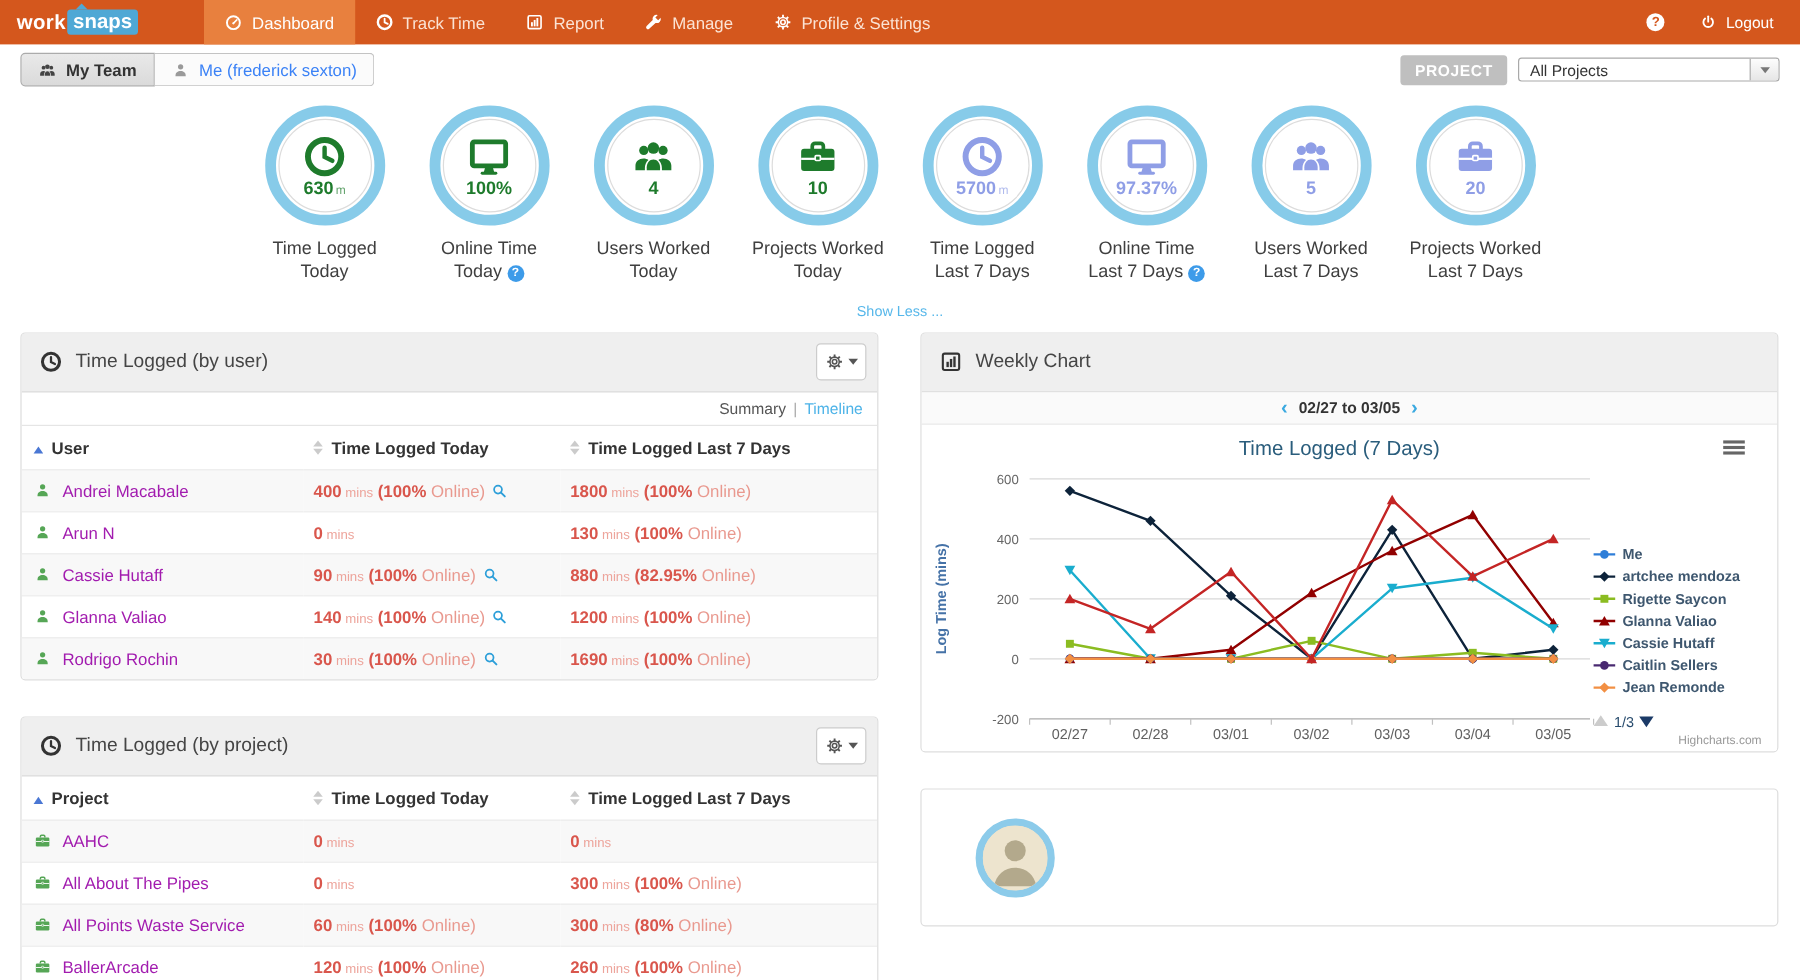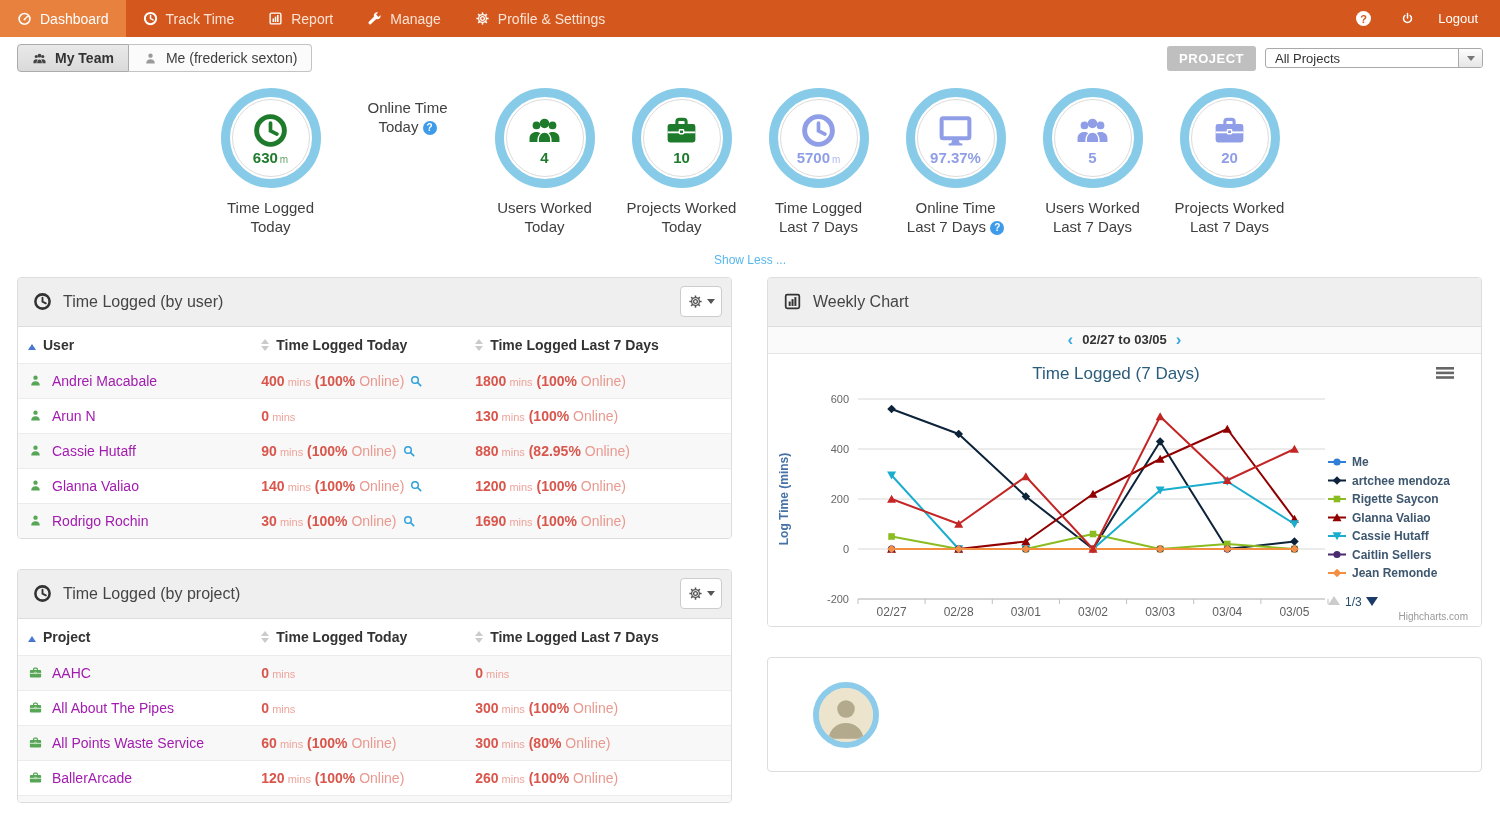--- a/index.html
+++ b/index.html
@@ -15,28 +15,28 @@
     border-radius:3px;position:relative;margin-left:1px;}
   .logo-snaps::before{content:'';position:absolute;top:-5px;left:7px;width:0;height:0;
     border:5px solid transparent;border-bottom:5px solid #4FA8D5;border-top:0;}
   .nav-tabs{display:flex;}
   .nav-tab{display:flex;align-items:center;gap:8px;padding:0 17px;font-size:14px;color:#fbe3d4;cursor:pointer;}
   .nav-tab.active{background:#E8803E;color:#fff;}
   .nav-ic{width:15px;height:15px;color:#fff;}
   .nav-right{margin-left:auto;display:flex;align-items:center;gap:30px;padding-right:22px;}
   .help-circ{width:15px;height:15px;border-radius:50%;background:#fff;color:#D4571D;font-size:11px;
     font-weight:bold;display:inline-flex;align-items:center;justify-content:center;cursor:pointer;}
-  .logout{display:flex;align-items:center;gap:24px;font-size:13px;color:#fff;cursor:pointer;}
+  .logout{display:flex;align-items:center;gap:8px;font-size:13px;color:#fff;cursor:pointer;}
   .pwr-ic{width:13px;height:13px;color:#fff;}
 
   
   .toolbar{display:flex;align-items:center;justify-content:space-between;padding:7px 17px 5px;}
   .btn-group{display:inline-flex;}
   .tbtn{display:flex;align-items:center;gap:8px;padding:5px 14px;font-size:14px;border:1px solid #c3c3c3;
-    background:#fbfbfb;color:#404040;cursor:pointer;}
+    background:#fbfbfb;color:#3b82f6;cursor:pointer;}
   .tbtn:first-child{border-radius:4px 0 0 4px;}
   .tbtn:last-child{border-radius:0 4px 4px 0;border-left:none;}
   .tbtn.active{background:linear-gradient(#e9e9e9,#dadada);color:#333;font-weight:bold;border-color:#ababab;}
   .tbtn .ic{width:15px;height:15px;}
   .tbtn.active .ic{color:#444;} .tbtn:not(.active) .ic{color:#9a9a9a;}
   .project-picker{display:flex;align-items:center;gap:9px;}
   .proj-label{background:#BFBFBF;color:#fff;font-weight:bold;font-size:13px;padding:5px 12px;
     border-radius:3px;letter-spacing:.5px;}
   .proj-select{width:218px;height:20px;border:1px solid #a9a9a9;border-radius:3px;background:#fff;
     display:flex;align-items:center;justify-content:space-between;font-size:13px;color:#333;
@@ -188,20 +188,24 @@
     </symbol>
     <symbol id="sym-avatar" viewBox="0 0 24 24">
       <rect width="24" height="24" fill="#EDE4CE"></rect>
       <circle cx="12" cy="9.3" r="3.9" fill="#B3A98C"></circle>
       <path d="M4.2 22.5c.6-4.3 3.9-6.9 7.8-6.9s7.2 2.6 7.8 6.9z" fill="#B3A98C"></path>
     </symbol>
   </defs>
 </svg>
 
 <header class="navbar">
+  <div class="logo">
+    <span class="logo-work">work</span>
+      <span class="logo-snaps">snaps</span>
+  </div>
   <nav class="nav-tabs">
       <div class="nav-tab active">
         <svg class="nav-ic">
           <use href="#sym-dashboard"></use>
         </svg>
         <span>Dashboard</span>
       </div>
       <div class="nav-tab">
         <svg class="nav-ic">
           <use href="#sym-clock"></use>
@@ -270,20 +274,28 @@
         <div class="inner">
           <svg class="s-icon">
             <use href="#sym-clock"></use>
           </svg>
           <div class="s-val">630<span class="s-unit">m</span></div>
         </div>
       </div>
       <div class="s-label">Time Logged<br>Today</div>
     </div>
     <div class="stat today">
+      <div class="ring">
+        <div class="inner">
+          <svg class="s-icon">
+            <use href="#sym-monitor"></use>
+          </svg>
+          <div class="s-val">100%</div>
+        </div>
+      </div>
       <div class="s-label">Online Time<br>Today <span class="help-badge">?</span></div>
     </div>
     <div class="stat today">
       <div class="ring">
         <div class="inner">
           <svg class="s-icon">
             <use href="#sym-users"></use>
           </svg>
           <div class="s-val">4</div>
         </div>
@@ -360,20 +372,25 @@
         <svg class="ph-icon">
             <use href="#sym-clock"></use>
           </svg>
         <span class="panel-title">Time Logged (by user)</span>
         <div class="gear-btn">
           <svg class="ic">
               <use href="#sym-gear"></use>
             </svg>
             <i class="caret-dk"></i>
         </div>
+      </div>
+      <div class="view-row">
+        <span class="view-summary">Summary</span>
+        <span class="sep">|</span>
+        <span class="view-timeline">Timeline</span>
       </div>
       <table>
         <colgroup>
             <col style="width:33%">
             <col style="width:30%">
             <col style="width:37%">
           </colgroup>
         <thead>
             <tr>
           <th>

